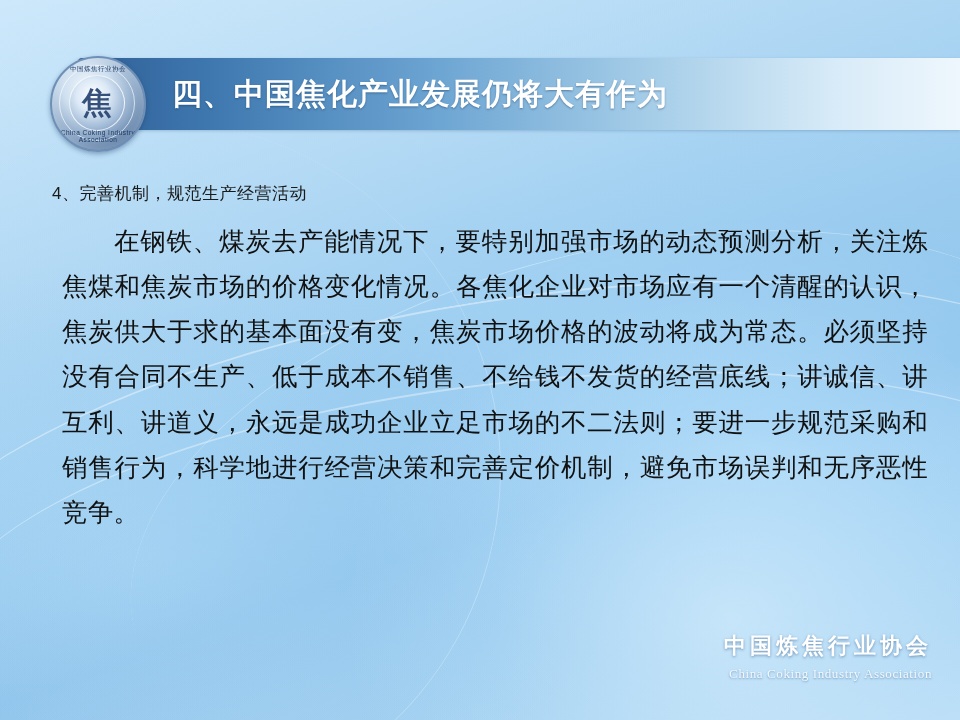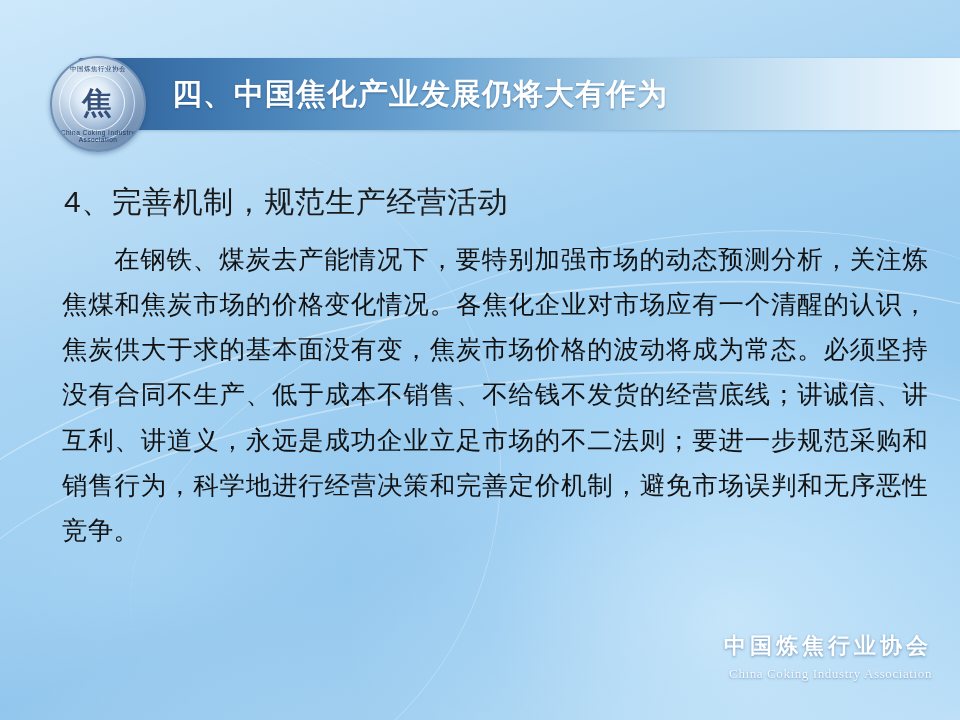--- a/index.html
+++ b/index.html
@@ -148,26 +148,25 @@
   .logo-text-bottom { bottom: 7px; }
 
   
   .content {
     position: absolute;
     left: 52px;
     top: 182px;
     width: 876px;
   }
   .subtitle {
-    font-size: 30px;
+    font-size: 17px;
     color: #1a1a1a;
     font-family: "Liberation Sans", sans-serif;
     margin-bottom: 14px;
     letter-spacing: 0.5px;
-    margin-left: 12px;
   }
   .para {
     font-size: 25.5px;
     line-height: 1.77;
     color: #111111;
     text-align: justify;
     text-indent: 52px;
     letter-spacing: 0.2px;
     font-family: "Liberation Sans", sans-serif;
     margin-left: 10px;

